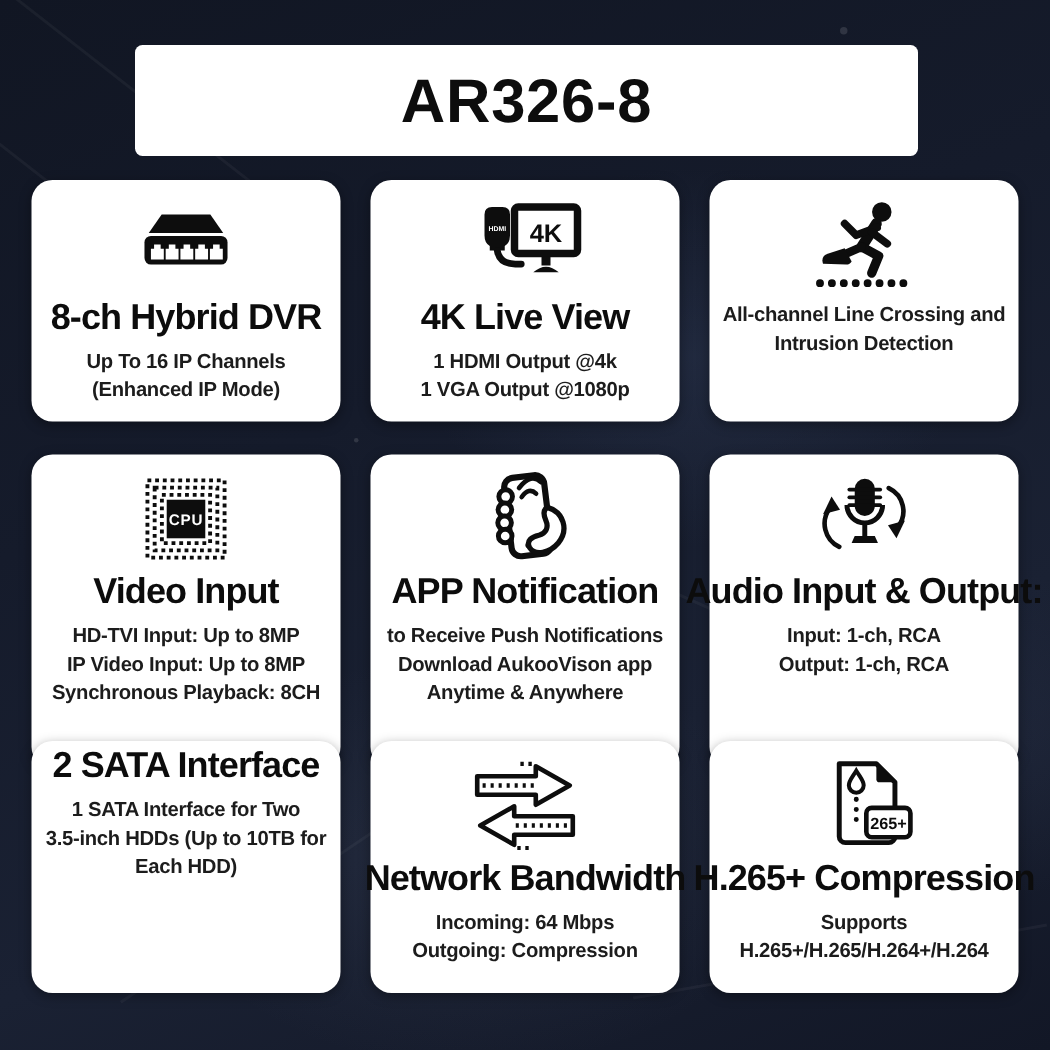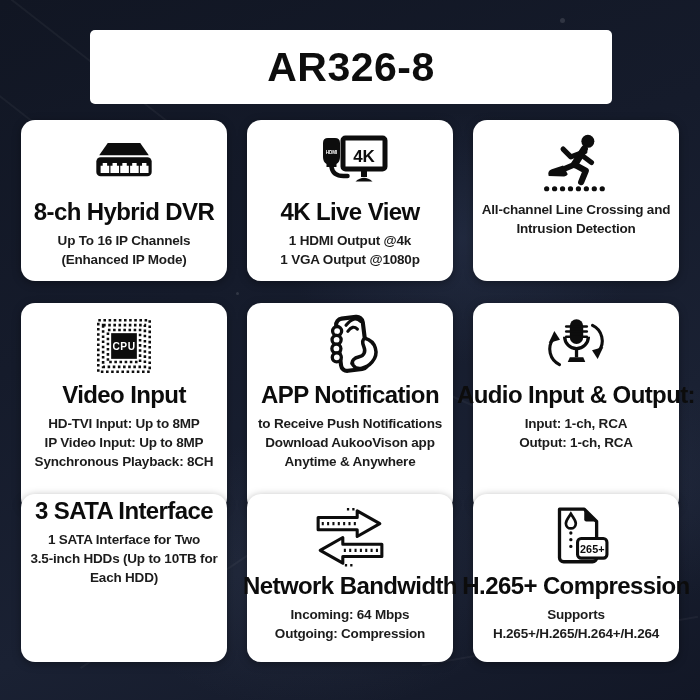--- a/index.html
+++ b/index.html
@@ -188,21 +188,21 @@
     </div>
     <h2 class="card-title">Audio Input &amp; Output:</h2>
     <div class="card-lines">
       <div class="line">Input: 1-ch, RCA</div>
       <div class="line">Output: 1-ch, RCA</div>
 
     </div>
   </div>
 
   <div class="card r3 c1">
-    <h2 class="card-title">3 SATA Interface</h2>
+    <h2 class="card-title">2 SATA Interface</h2>
     <div class="card-lines">
       <div class="line">1 SATA Interface for Two</div>
       <div class="line">3.5-inch HDDs (Up to 10TB for</div>
       <div class="line">Each HDD)</div>
     </div>
   </div>
 
   <div class="card r3 c2">
     <div class="icon-wrap">
       <svg width="74" height="60" viewBox="0 0 72 58">

